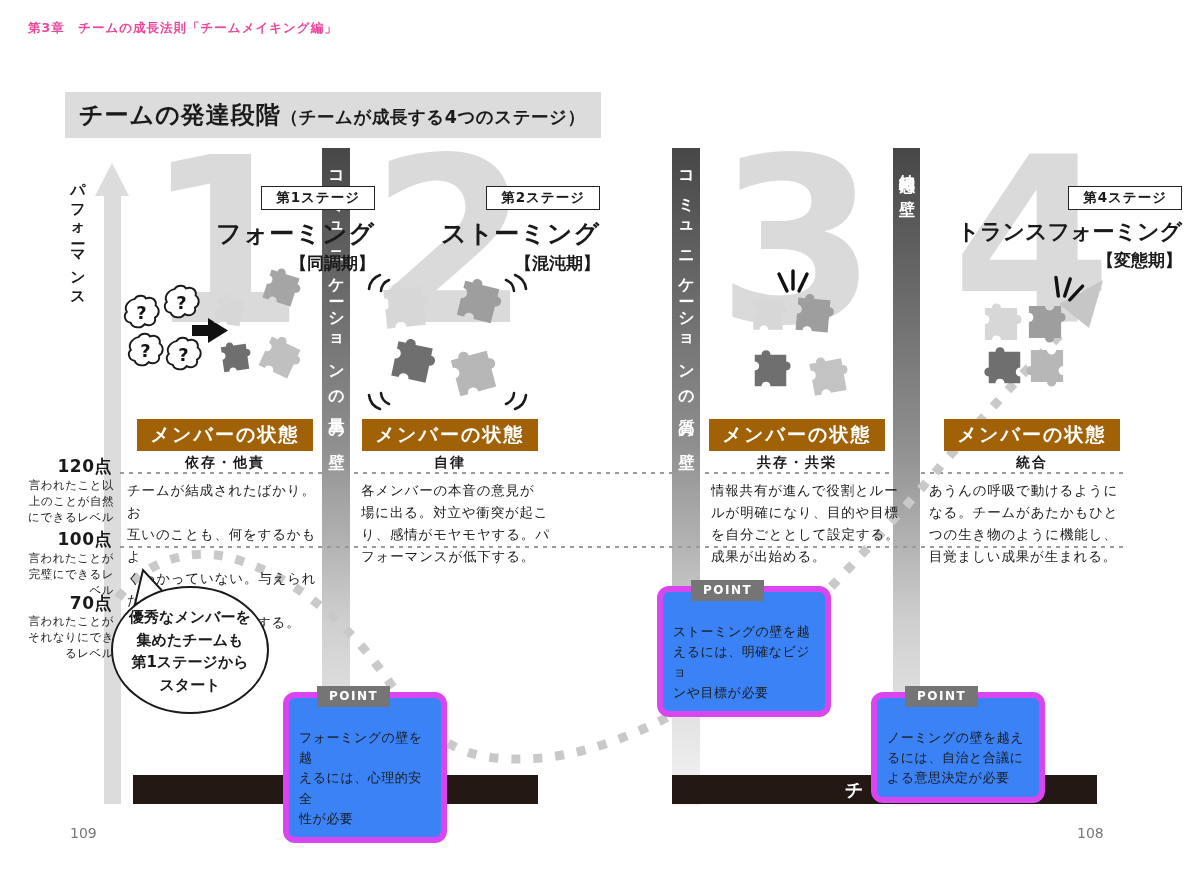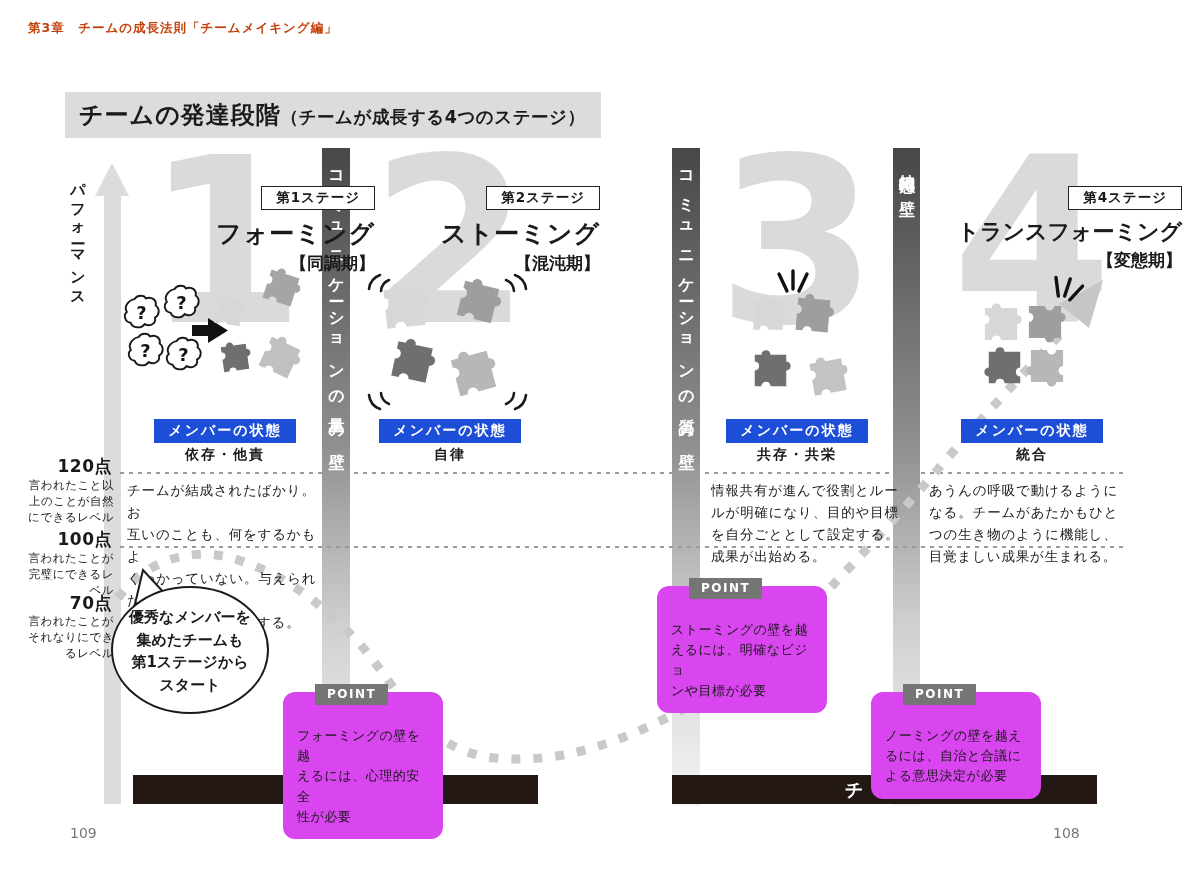--- a/index.html
+++ b/index.html
@@ -1,21 +1,21 @@
 <!DOCTYPE html>
 <html><head>
 <meta charset="utf-8">
 <style>
   html,body{margin:0;padding:0;background:#f3f3f3;}
   body{font-family:"DejaVu Sans","Liberation Sans",sans-serif;}
   #page{position:relative;width:1200px;height:881px;margin:0 auto;background:#ffffff;overflow:hidden;color:#1a1a1a;}
   .abs{position:absolute;}
   .pre{white-space:pre-line;}
 
-  .page-header{left:28px;top:20px;font-size:12.5px;font-weight:bold;letter-spacing:1px;color:#c2410c;}
+  .page-header{left:28px;top:20px;font-size:12.5px;font-weight:bold;letter-spacing:1px;color:#ec4899;}
   .title-box{left:65px;top:92px;background:#dcdcdc;padding:7px 16px 7px 14px;white-space:nowrap;}
   .title-main{font-size:24px;font-weight:bold;letter-spacing:1px;}
   .title-sub{font-size:17.5px;font-weight:bold;letter-spacing:0.5px;}
 
   .perf-label{left:68px;top:172px;writing-mode:vertical-rl;font-size:15px;font-weight:bold;letter-spacing:4px;}
   .perf-shaft{left:104px;top:194px;width:17px;height:610px;background:#dcdcdc;}
   .perf-head{left:95px;top:163px;width:0;height:0;border-left:17px solid transparent;border-right:17px solid transparent;border-bottom:33px solid #dcdcdc;}
 
   .score{width:98px;left:14px;text-align:right;font-size:17px;font-weight:bold;letter-spacing:0.5px;}
   .score-desc{width:100px;left:14px;text-align:right;font-size:11.5px;line-height:1.38;letter-spacing:0.5px;color:#222;}
@@ -28,32 +28,32 @@
 
   .ghost{top:128px;width:170px;text-align:center;font-size:230px;line-height:1;font-weight:bold;color:#dadada;z-index:0;}
 
   .stage-head{top:186px;width:300px;text-align:right;z-index:3;}
   .stage-badge{display:inline-block;background:#fff;border:1.5px solid #222;padding:2px 14px;font-size:13.5px;font-weight:bold;letter-spacing:1px;}
   .stage-name{margin-top:7px;font-size:25px;font-weight:bold;letter-spacing:1px;}
   .stage-name.long{font-size:22px;letter-spacing:0;}
   .stage-phase{margin-top:2px;font-size:17px;font-weight:bold;}
 
   .member-wrap{top:419px;width:300px;text-align:center;z-index:3;}
-  .member-badge{display:inline-block;background:#1d4ed8;color:#fff;font-size:14px;font-weight:bold;letter-spacing:2px;padding:3px 14px;}
+  .member-badge{display:inline-block;background:#a16207;color:#fff;font-size:19px;font-weight:bold;letter-spacing:2px;padding:3px 14px;}
   .member-state{margin-top:3px;font-size:14px;font-weight:bold;letter-spacing:2px;}
 
   .stage-desc{top:479px;font-size:13.5px;line-height:1.63;letter-spacing:0.8px;z-index:3;}
 
   .illus{z-index:2;}
   .curve-svg{left:0;top:0;z-index:1;}
 
   .bubble-svg{left:105px;top:566px;z-index:3;}
   .bubble-text{left:115px;top:606px;width:150px;text-align:center;font-size:15px;font-weight:bold;line-height:1.5;z-index:4;}
 
-  .point-box{background:#d946ef;border:4px solid #d946ef;border-radius:12px;padding:10px 10px 8px;font-size:13px;line-height:1.55;letter-spacing:0.5px;z-index:5;}
+  .point-box{background:#3b82f6;border:6px solid #d946ef;border-radius:12px;padding:10px 10px 8px;font-size:13px;line-height:1.55;letter-spacing:0.5px;z-index:5;}
   .point-tab{position:absolute;top:-12px;left:28px;background:#757575;color:#fff;font-size:12px;font-weight:bold;letter-spacing:1.5px;padding:1px 12px;}
 
   .bottom-bar{top:775px;height:29px;background:#231814;color:#fff;display:flex;align-items:center;justify-content:center;font-size:18px;font-weight:bold;letter-spacing:8px;z-index:3;}
   .page-num{top:825px;font-size:14px;color:#777;z-index:3;}
 </style>
 </head>
 <body>
 
 <div id="page">
 
@@ -231,20 +231,24 @@
   </div>
   <div class="abs member-wrap" style="left:882px">
     <span class="member-badge">メンバーの状態</span>
     <div class="member-state">統合</div>
   </div>
 
   <div class="abs stage-desc pre" style="left:127px;width:200px">チームが結成されたばかり。お
 互いのことも、何をするかもよ
 くわかっていない。与えられた
 目標に向かって行動する。</div>
+  <div class="abs stage-desc pre" style="left:361px;width:196px">各メンバーの本音の意見が
+場に出る。対立や衝突が起こ
+り、感情がモヤモヤする。パ
+フォーマンスが低下する。</div>
   <div class="abs stage-desc pre" style="left:929px;width:200px">あうんの呼吸で動けるように
 なる。チームがあたかもひと
 つの生き物のように機能し、
 目覚ましい成果が生まれる。</div>
   <div class="abs stage-desc pre" style="left:711px;width:192px">情報共有が進んで役割とルー
 ルが明確になり、目的や目標
 を自分ごととして設定する。
 成果が出始める。</div>
 
   <svg class="abs bubble-svg" width="170" height="152" viewBox="0 0 170 152">
@@ -273,15 +277,15 @@
   </div>
 
   <div class="abs bottom-bar" style="left:133px;width:405px">
       <span>グループ</span>
     </div>
   <div class="abs bottom-bar" style="left:672px;width:425px">
       <span>チーム</span>
     </div>
 
   <div class="abs page-num" style="left:70px">109</div>
-  <div class="abs page-num" style="left:1053px">108</div>
+  <div class="abs page-num" style="left:1077px">108</div>
 
 </div>
 
 </body></html>

